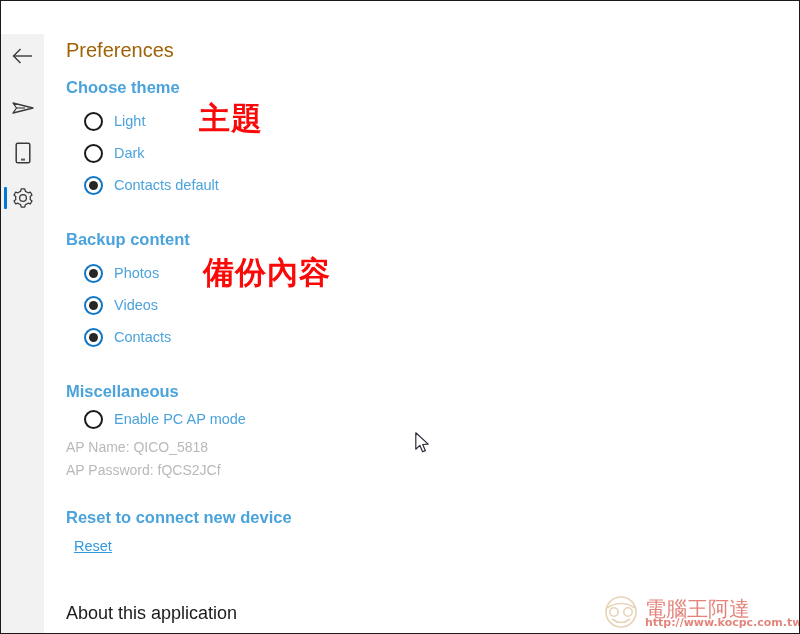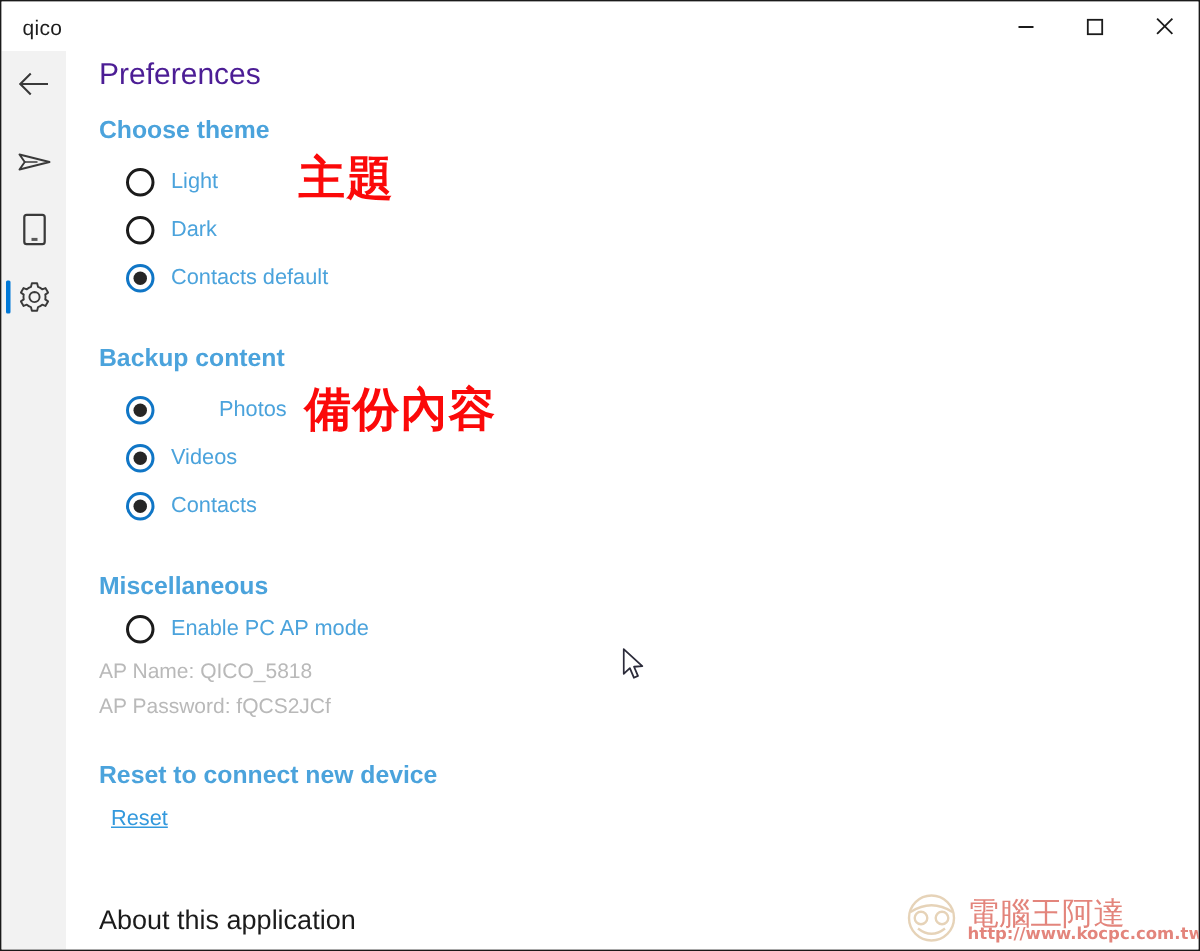--- a/index.html
+++ b/index.html
@@ -87,21 +87,21 @@
     right: 0;
     bottom: 0;
     background: #ffffff;
     overflow: hidden;
   }
   #page-title {
     position: absolute;
     left: 22px;
     top: 5px;
     font-size: 20px;
-    color: #4c1d95;
+    color: #a16207;
     font-weight: 400;
   }
   .section-head {
     position: absolute;
     left: 22px;
     font-size: 16.5px;
     color: #4ba3dc;
     font-weight: 700;
     white-space: nowrap;
   }
@@ -219,42 +219,20 @@
     left: 371px;
     top: 398px;
     pointer-events: none;
   }
 </style>
 </head>
 <body>
 
 <div id="app-window">
 
-  <div id="title-bar">
-    <div id="app-logo">qico</div>
-
-    <div id="window-controls">
-      <div class="win-btn">
-        <svg class="win-glyph" width="12" height="12" viewBox="0 0 12 12">
-          <line x1="1" y1="6" x2="11" y2="6" stroke="#1b1b1b" stroke-width="1.2"></line>
-        </svg>
-      </div>
-      <div class="win-btn">
-        <svg class="win-glyph" width="12" height="12" viewBox="0 0 12 12">
-          <rect x="1.2" y="1.2" width="9.6" height="9.6" fill="none" stroke="#1b1b1b" stroke-width="1.2"></rect>
-        </svg>
-      </div>
-      <div class="win-btn">
-        <svg class="win-glyph" width="13" height="13" viewBox="0 0 13 13">
-          <line x1="1.4" y1="1.4" x2="11.6" y2="11.6" stroke="#1b1b1b" stroke-width="1.2"></line>
-          <line x1="11.6" y1="1.4" x2="1.4" y2="11.6" stroke="#1b1b1b" stroke-width="1.2"></line>
-        </svg>
-      </div>
-    </div>
-  </div>
 
   <div id="sidebar">
 
     <div class="rail-item" style="top:0px;">
       <svg width="24" height="20" viewBox="0 0 24 20">
         <line x1="2.5" y1="10" x2="21" y2="10" stroke="#3a3a3a" stroke-width="1.4"></line>
         <polyline points="9.5,3 2.5,10 9.5,17" fill="none" stroke="#3a3a3a" stroke-width="1.4"></polyline>
       </svg>
     </div>
 
@@ -295,21 +273,21 @@
       <span class="radio off"></span>
       <span class="radio-label">Dark</span>
     </div>
     <div class="radio-row" style="top:140px;">
       <span class="radio on"></span>
       <span class="radio-label">Contacts default</span>
     </div>
 
     <div class="section-head" style="top:196px;">Backup content</div>
 
-    <div class="radio-row" style="top:228px;gap:32px;">
+    <div class="radio-row" style="top:228px;">
       <span class="radio on"></span>
       <span class="radio-label">Photos</span>
     </div>
     <div class="radio-row" style="top:260px;">
       <span class="radio on"></span>
       <span class="radio-label">Videos</span>
     </div>
     <div class="radio-row" style="top:292px;">
       <span class="radio on"></span>
       <span class="radio-label">Contacts</span>

